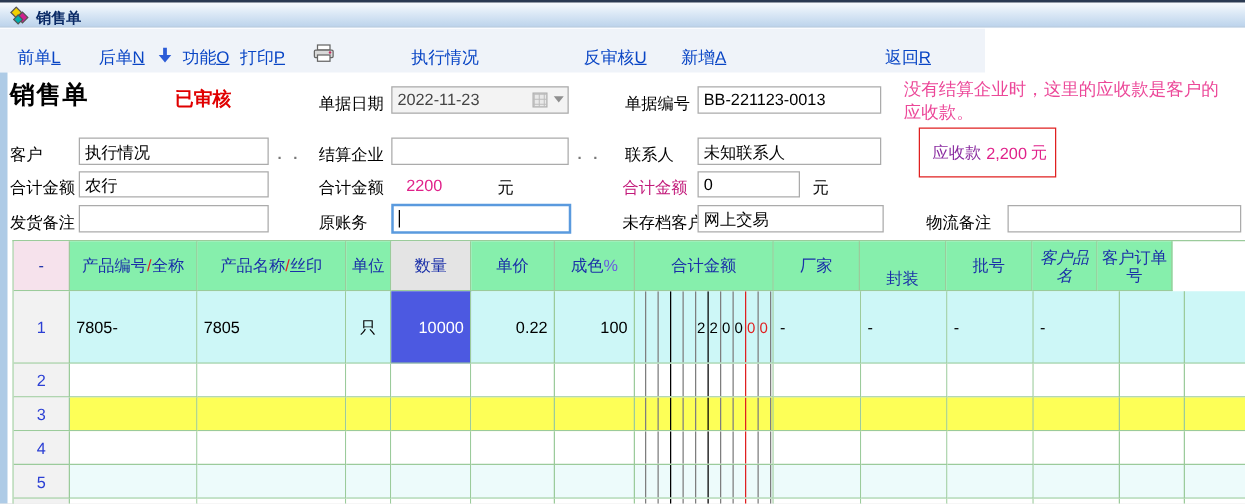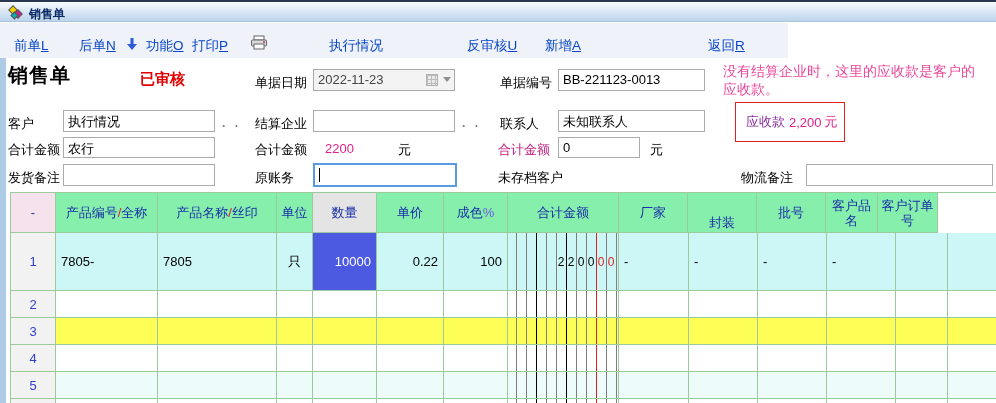--- a/index.html
+++ b/index.html
@@ -154,20 +154,21 @@
   <span class="lbl" id="recvamt-unit">元</span>
 
   <span class="lbl" style="left:8px;top:169px">发货备注</span>
   <div class="inp" id="shipnote-input"><span></span></div>
   <span class="lbl" style="left:255px;top:169px">原账务</span>
   <div class="inp" id="oldacct-input">
     <span></span>
     <span id="caret"></span>
   </div>
   <span class="lbl" style="left:498px;top:169px">未存档客户</span>
+  <div class="inp" id="paynote-input"><span>网上交易</span></div>
   <span class="lbl" style="left:741px;top:169px">物流备注</span>
   <div class="inp" id="loginote-input"><span></span></div>
 
   <div id="grid">
       <div class="g-row">
         <div class="g-cell g-head" style="width: 45px; height: 40px; background: rgb(246, 226, 236);">
           <span style="padding: 0px 2px;"><span>-</span></span>
         </div>
         <div class="g-cell g-head" style="width: 102px; height: 40px;">
           <span style="padding: 0px 2px;"><span>产品编号</span><span class="sep-r">/</span><span>全称</span></span>
@@ -193,21 +194,21 @@
         <div class="g-cell g-head" style="width: 69px; height: 40px;">
           <span style="padding: 0px 2px;"><span>厂家</span></span>
         </div>
         <div class="g-cell g-head" style="width: 69px; height: 40px;">
           <span style="padding: 0px 2px; margin-top: 20px;"><span>封装</span></span>
         </div>
         <div class="g-cell g-head" style="width: 69px; height: 40px;">
           <span style="padding: 0px 2px;"><span>批号</span></span>
         </div>
         <div class="g-cell g-head" style="width: 52px; height: 40px;">
-          <span style="padding: 0px 2px;"><span>客户品名</span></span>
+          <span style="padding: 0px 2px; font-style: italic;"><span>客户品名</span></span>
         </div>
         <div class="g-cell g-head" style="width: 60px; height: 40px;">
           <span style="padding: 0px 2px;"><span>客户订单号</span></span>
         </div>
       </div>
       <div class="g-row">
         <div class="g-cell g-num" style="width: 45px; height: 58px;">1</div>
         <div class="g-cell al" style="width: 102px; height: 58px; background: rgb(205, 247, 247);">7805-</div>
         <div class="g-cell al" style="width: 119px; height: 58px; background: rgb(205, 247, 247);">7805</div>
         <div class="g-cell ac" style="width: 36px; height: 58px; background: rgb(205, 247, 247);">只</div>

